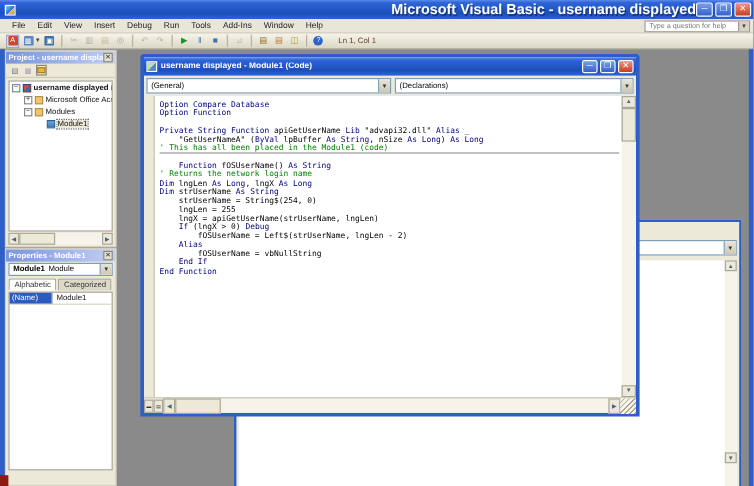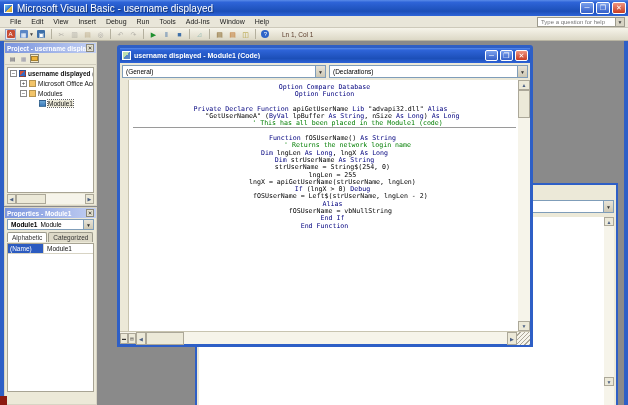--- a/index.html
+++ b/index.html
@@ -6,22 +6,22 @@
   body { background:#555; font-family:"Liberation Sans", sans-serif; }
   .app { position:relative; width:628px; height:405px; overflow:hidden; background:#ECE9D8; }
 
   
   .titlebar { position:absolute; left:0; top:0; width:628px; height:16px;
     background:linear-gradient(180deg,#5A8BE8 0%,#2E64D8 14%,#1C4FB8 70%,#2E64D8 100%);
     display:flex; align-items:center; padding:0 2px 0 4px; }
   .tb-ico { width:9px; height:9px; margin-right:4px;
     background:linear-gradient(135deg,#7FD0F0 0%,#2F6FD0 55%,#E8C64A 56%,#C89A2A 100%);
     border:1px solid #fff; }
-  .tb-text { color:#fff; font-size:10px; font-weight:normal; flex:1;
-    text-shadow:1px 1px 0 rgba(0,0,0,.35); white-space:nowrap; overflow:hidden; }
+  .tb-text { color:#fff; font-size:12px; font-weight:bold; flex:1;
+    text-shadow:1px 1px 0 rgba(0,0,0,.35); white-space:nowrap; overflow:hidden;text-align:right; }
   .winbtns { display:flex; gap:2px; }
   .wbtn { width:14px; height:12px; border:1px solid #fff; border-radius:2px; color:#fff;
     font-size:7px; line-height:10px; text-align:center;
     background:linear-gradient(#7AA0EC,#3560C8); }
   .wbtn.close { background:linear-gradient(#F09480,#C83C22); }
 
   
   .menubar { position:absolute; left:0; top:16px; width:628px; height:12px; background:#E9E6D9;
     border-bottom:1px solid #CDC9BA; display:flex; align-items:center; padding-left:5px; }
   .mi { font-size:7px; color:#222; padding:0 5px; }
@@ -118,24 +118,24 @@
     display:flex; align-items:center; padding-left:3px; }
   .codebody { position:relative; background:#fff; overflow:hidden; }
   .marginstrip { position:absolute; left:0; top:0; bottom:0; width:9px; background:#ECE9D8;
     border-right:1px solid #C8C4B0; }
   .vscroll { position:absolute; right:0; top:0; bottom:0; width:12px; background:#F6F4EA; }
   .vscroll .sb-btn { width:12px; height:10px; }
   .vscroll .up { position:absolute; top:0; }
   .vscroll .dn { position:absolute; bottom:0; }
   .vscroll .sb-thumb { position:absolute; top:10px; left:0; width:12px; height:28px; }
   .codepre { position:absolute; left:13px; top:4px; right:14px;
-    font-family:"DejaVu Sans Mono", monospace; font-size:6.6px; line-height:7.3px;text-align:center; }
+    font-family:"DejaVu Sans Mono", monospace; font-size:6.6px; line-height:7.3px; }
   .cl { white-space:pre; height:7.3px; }
   .cl.sep { border-bottom:1px solid #9A9A9A; }
-  .cl .k { color:#00007F; } .cl .n { color:#000; } .cl .c { color:#007E00;margin-left:46px; }
+  .cl .k { color:#00007F; } .cl .n { color:#000; } .cl .c { color:#007E00; }
   .hscrollrow { position:relative; height:13px; background:#F6F4EA; border-top:1px solid #C8C4B0; display:flex; }
   .vb { width:8px; height:11px; margin-top:1px; background:#ECE9D8; border:1px solid #ACA899; font-size:4px;
     color:#333; display:flex; align-items:center; justify-content:center; }
   .hscrollrow .sb-btn { width:10px; height:13px; }
   .hscrollrow .sb-thumb { width:38px; height:13px; }
   .hscrollrow .fill { flex:1; }
   .grip { width:13px; height:13px;
     background:repeating-linear-gradient(135deg,#F6F4EA 0 2px,#ACA899 2px 3px); }
 
   
@@ -359,21 +359,21 @@
         <span>(Declarations)</span>
         <span class="co-arrow">▼</span>
       </span>
     </div>
     <div class="codebody" style="height:251px;">
       <div class="marginstrip"></div>
       <div class="codepre">
           <div class="cl"><span class="k">Option Compare Database</span></div>
           <div class="cl"><span class="k">Option Function</span></div>
           <div class="cl">&nbsp;</div>
-          <div class="cl"><span class="k">Private Declare Function </span><span class="n">apiGetUserName </span><span class="k">Lib </span><span class="n">"advapi32.dll" </span><span class="k">Alias </span><span class="n">_</span></div>
+          <div class="cl"><span class="k">Private String Function </span><span class="n">apiGetUserName </span><span class="k">Lib </span><span class="n">"advapi32.dll" </span><span class="k">Alias </span><span class="n">_</span></div>
           <div class="cl"><span class="n">    "GetUserNameA" (</span><span class="k">ByVal </span><span class="n">lpBuffer </span><span class="k">As String</span><span class="n">, nSize </span><span class="k">As Long</span><span class="n">) </span><span class="k">As Long</span></div>
           <div class="cl sep"><span class="c">' This has all been placed in the Module1 (code)</span></div>
           <div class="cl">&nbsp;</div>
           <div class="cl"><span class="n">    </span><span class="k">Function </span><span class="n">fOSUserName() </span><span class="k">As String</span></div>
           <div class="cl"><span class="c">' Returns the network login name</span></div>
           <div class="cl"><span class="k">Dim </span><span class="n">lngLen </span><span class="k">As Long</span><span class="n">, lngX </span><span class="k">As Long</span></div>
           <div class="cl"><span class="k">Dim </span><span class="n">strUserName </span><span class="k">As String</span></div>
           <div class="cl"><span class="n">    strUserName = String$(254, 0)</span></div>
           <div class="cl"><span class="n">    lngLen = 255</span></div>
           <div class="cl"><span class="n">    lngX = apiGetUserName(strUserName, lngLen)</span></div>

